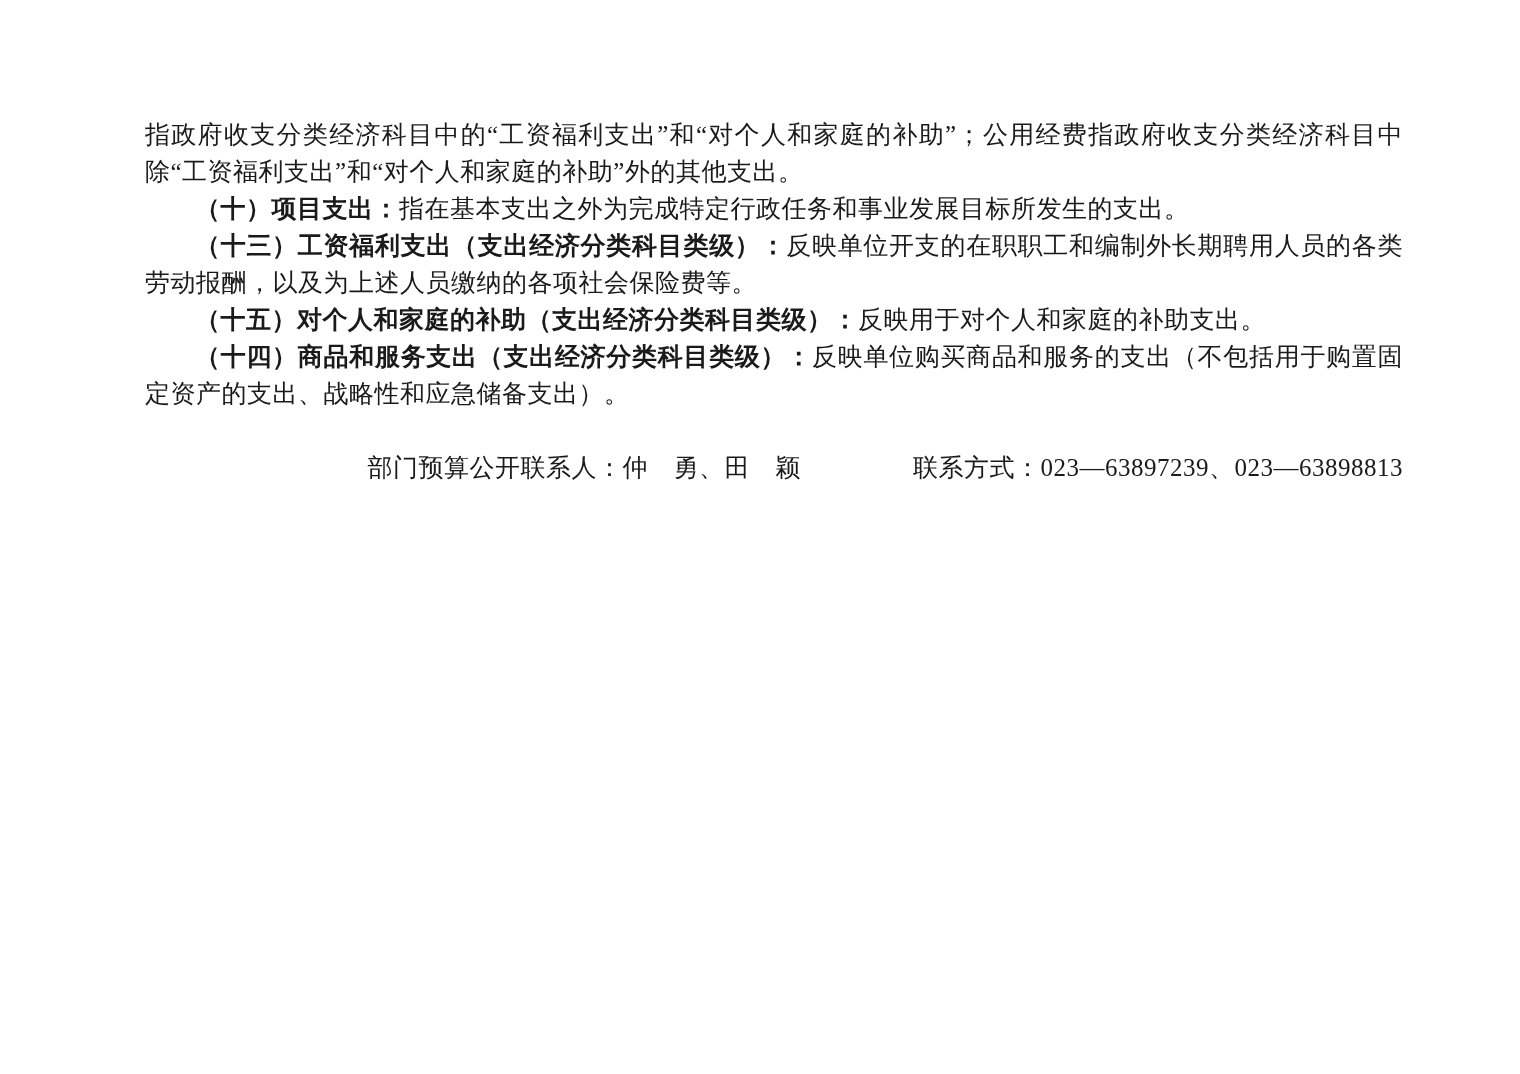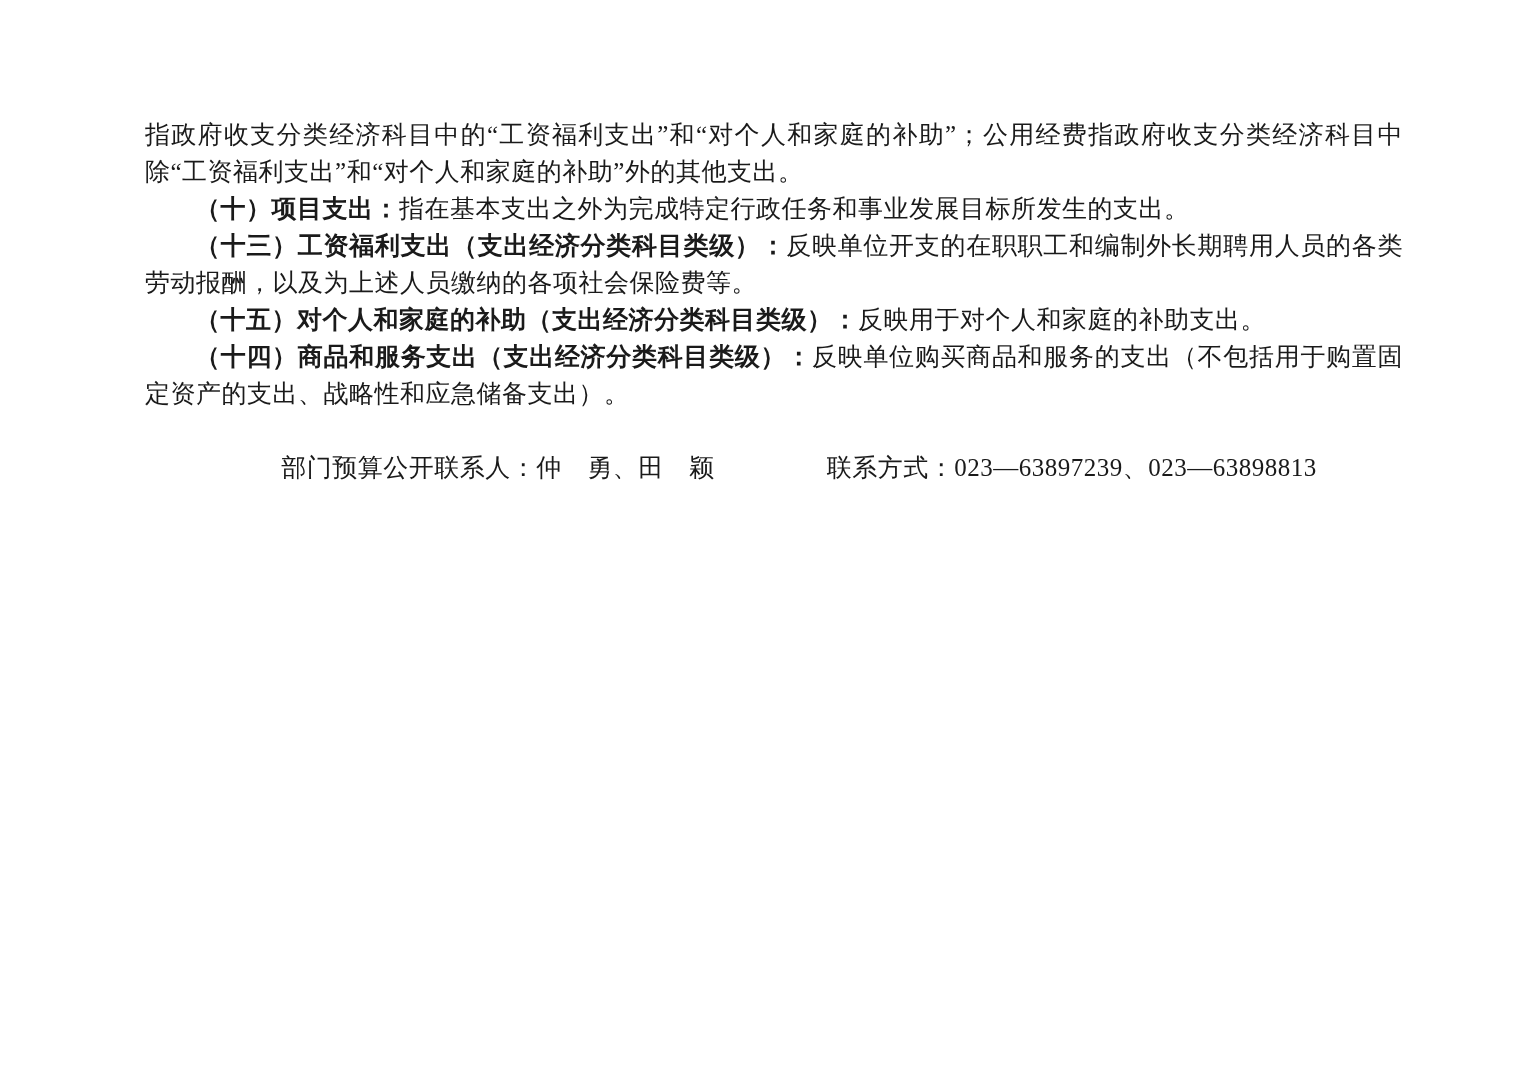--- a/index.html
+++ b/index.html
@@ -36,21 +36,21 @@
   .para.no-indent {
     text-indent: 0;
   }
   .seg-bold {
     font-weight: bold;
   }
   .contact-line {
     margin: 37px 0 0 0;
     padding: 0;
     text-indent: 2em;
-    text-align: center;
+    text-align: right;
     white-space: nowrap;
   }
   .contact-gap {
     display: inline-block;
     width: 112px;
   }
 </style>
 </head>
 <body>
 

